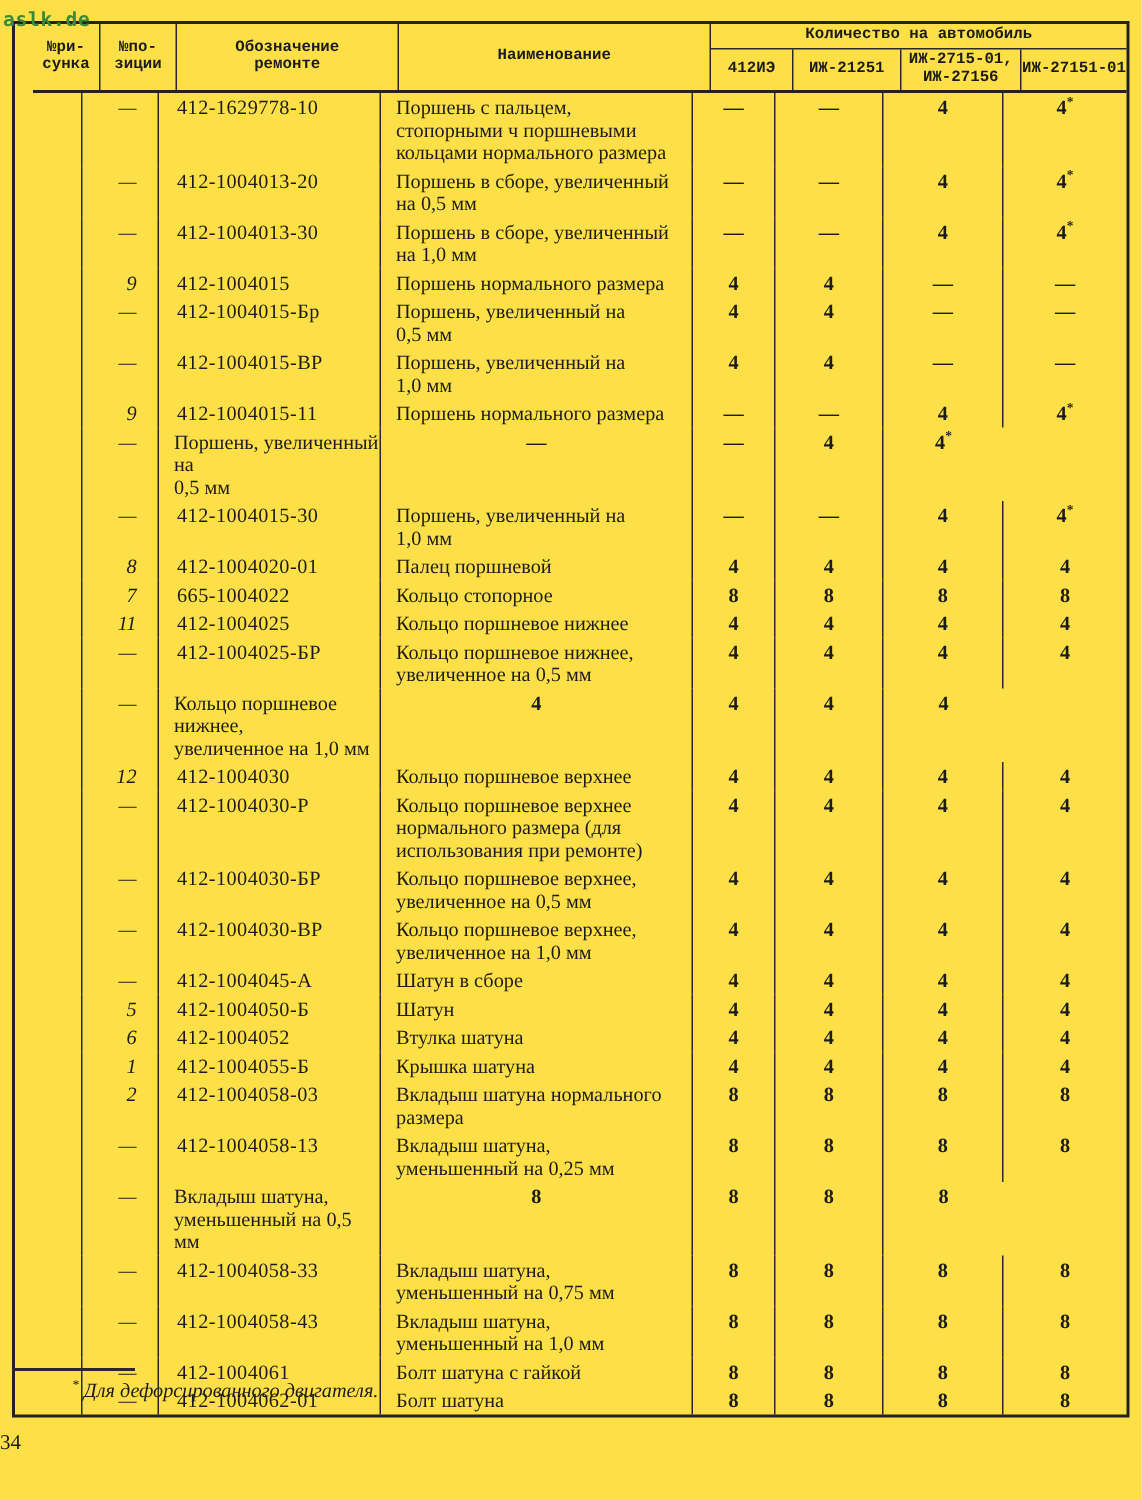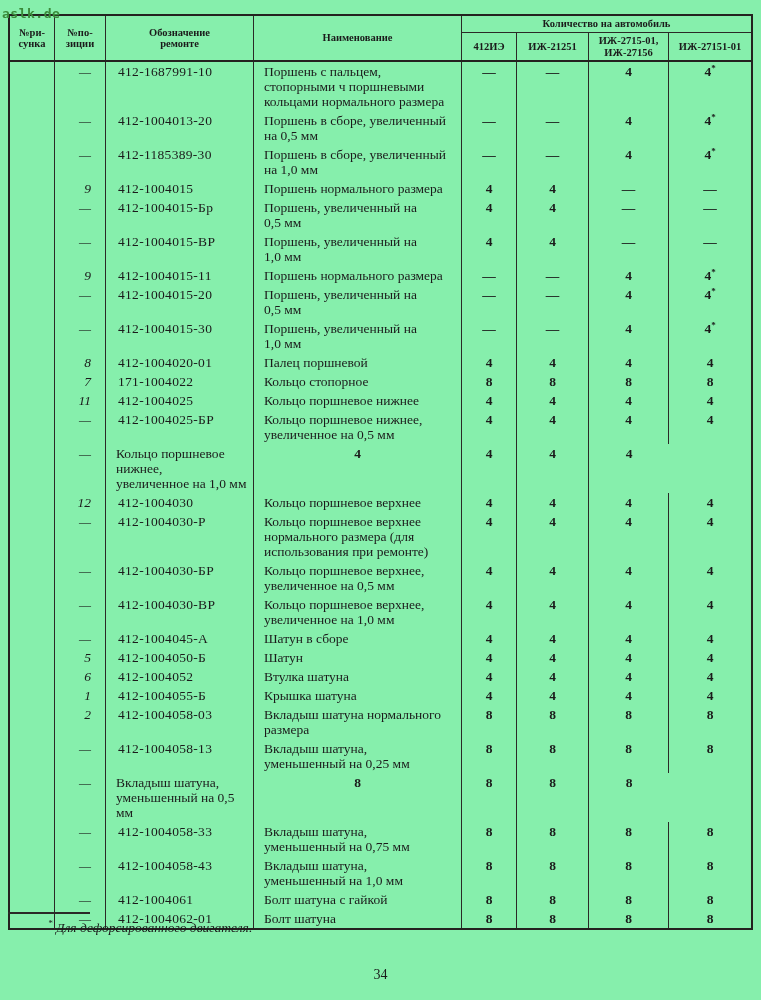--- a/index.html
+++ b/index.html
@@ -3,21 +3,21 @@
 <meta charset="utf-8">
 <style>
   * { box-sizing: border-box; margin: 0; padding: 0; }
   html, body { width: 761px; height: 1000px; }
   body { font-family: "Liberation Serif", serif; }
 
   .page {
     position: relative;
     width: 761px;
     height: 1000px;
-    background: #86efac;
+    background: #fde047;
     color: #1b1b1b;
     overflow: hidden;
   }
 
   .watermark {
     position: absolute;
     left: 2px;
     top: 6px;
     z-index: 5;
     font-family: "DejaVu Sans Mono", monospace;
@@ -38,24 +38,25 @@
 
   
   .thead, .brow {
     display: grid;
     grid-template-columns: 45px 51px 148px 208px 55px 72px 80px 1fr;
   }
 
   .thead {
     grid-template-rows: 17px 27px;
     border-bottom: 2px solid #242220;
-    font-family: Liberation Serif, serif;
+    font-family: Liberation Mono, monospace;
     font-size: 10.5px;
     font-weight: 700;
     line-height: 11.5px;
+    margin-left: 12px;
   }
   .hcell {
     display: flex;
     align-items: center;
     justify-content: center;
     text-align: center;
     white-space: pre-line;
   }
   .hfig, .hpos, .hcode, .hname { grid-row: 1 / 3; border-right: 1.5px solid #2b2927; }
   .hfig { grid-column: 1; }
@@ -105,23 +106,22 @@
     font-size: 13.5px;
     font-style: italic;
   }
   .footnote sup { font-size: 9px; }
 
   .page-number {
     position: absolute;
     left: 0;
     top: 955px;
     width: 761px;
-    text-align: center;
+    text-align: left;
     font-size: 14px;
-    margin-top: 12px;
   }
 </style>
 </head>
 <body>
 
 <div class="page">
 
   <div class="watermark">aslk.de</div>
 
   <div class="parts-table">
@@ -139,21 +139,21 @@
         <div class="hcell hsub" style="grid-area: 2 / 6; text-align: right;">ИЖ-21251</div>
         <div class="hcell hsub" style="grid-area: 2 / 7;">ИЖ-2715-01,
 ИЖ-27156</div>
         <div class="hcell hsub last" style="grid-area: 2 / 8;">ИЖ-27151-01</div>
       </div>
     <div class="tbody">
 
     <div class="brow">
           <div class="cell fig"></div>
           <div class="cell pos">—</div>
-          <div class="cell code">412-1687991-10</div>
+          <div class="cell code">412-1629778-10</div>
           <div class="cell name">Поршень с пальцем,
 стопорными ч поршневыми
 кольцами нормального размера</div>
           <div class="cell qty">—</div>
           <div class="cell qty">—</div>
           <div class="cell qty">4</div>
           <div class="cell qty last">4<sup>*</sup></div>
         </div>
         <div class="brow">
           <div class="cell fig"></div>
@@ -162,21 +162,21 @@
           <div class="cell name">Поршень в сборе, увеличенный
 на 0,5 мм</div>
           <div class="cell qty">—</div>
           <div class="cell qty">—</div>
           <div class="cell qty">4</div>
           <div class="cell qty last">4<sup>*</sup></div>
         </div>
         <div class="brow">
           <div class="cell fig"></div>
           <div class="cell pos">—</div>
-          <div class="cell code">412-1185389-30</div>
+          <div class="cell code">412-1004013-30</div>
           <div class="cell name">Поршень в сборе, увеличенный
 на 1,0 мм</div>
           <div class="cell qty">—</div>
           <div class="cell qty">—</div>
           <div class="cell qty">4</div>
           <div class="cell qty last">4<sup>*</sup></div>
         </div>
         <div class="brow">
           <div class="cell fig"></div>
           <div class="cell pos">9</div>
@@ -215,21 +215,20 @@
           <div class="cell code">412-1004015-11</div>
           <div class="cell name">Поршень нормального размера</div>
           <div class="cell qty">—</div>
           <div class="cell qty">—</div>
           <div class="cell qty">4</div>
           <div class="cell qty last">4<sup>*</sup></div>
         </div>
         <div class="brow">
           <div class="cell fig"></div>
           <div class="cell pos">—</div>
-          <div class="cell code">412-1004015-20</div>
           <div class="cell name">Поршень, увеличенный на
 0,5 мм</div>
           <div class="cell qty">—</div>
           <div class="cell qty">—</div>
           <div class="cell qty">4</div>
           <div class="cell qty last">4<sup>*</sup></div>
         </div>
         <div class="brow">
           <div class="cell fig"></div>
           <div class="cell pos">—</div>
@@ -247,21 +246,21 @@
           <div class="cell code">412-1004020-01</div>
           <div class="cell name">Палец поршневой</div>
           <div class="cell qty">4</div>
           <div class="cell qty">4</div>
           <div class="cell qty">4</div>
           <div class="cell qty last">4</div>
         </div>
         <div class="brow">
           <div class="cell fig"></div>
           <div class="cell pos">7</div>
-          <div class="cell code">171-1004022</div>
+          <div class="cell code">665-1004022</div>
           <div class="cell name">Кольцо стопорное</div>
           <div class="cell qty">8</div>
           <div class="cell qty">8</div>
           <div class="cell qty">8</div>
           <div class="cell qty last">8</div>
         </div>
         <div class="brow">
           <div class="cell fig"></div>
           <div class="cell pos">11</div>
           <div class="cell code">412-1004025</div>

